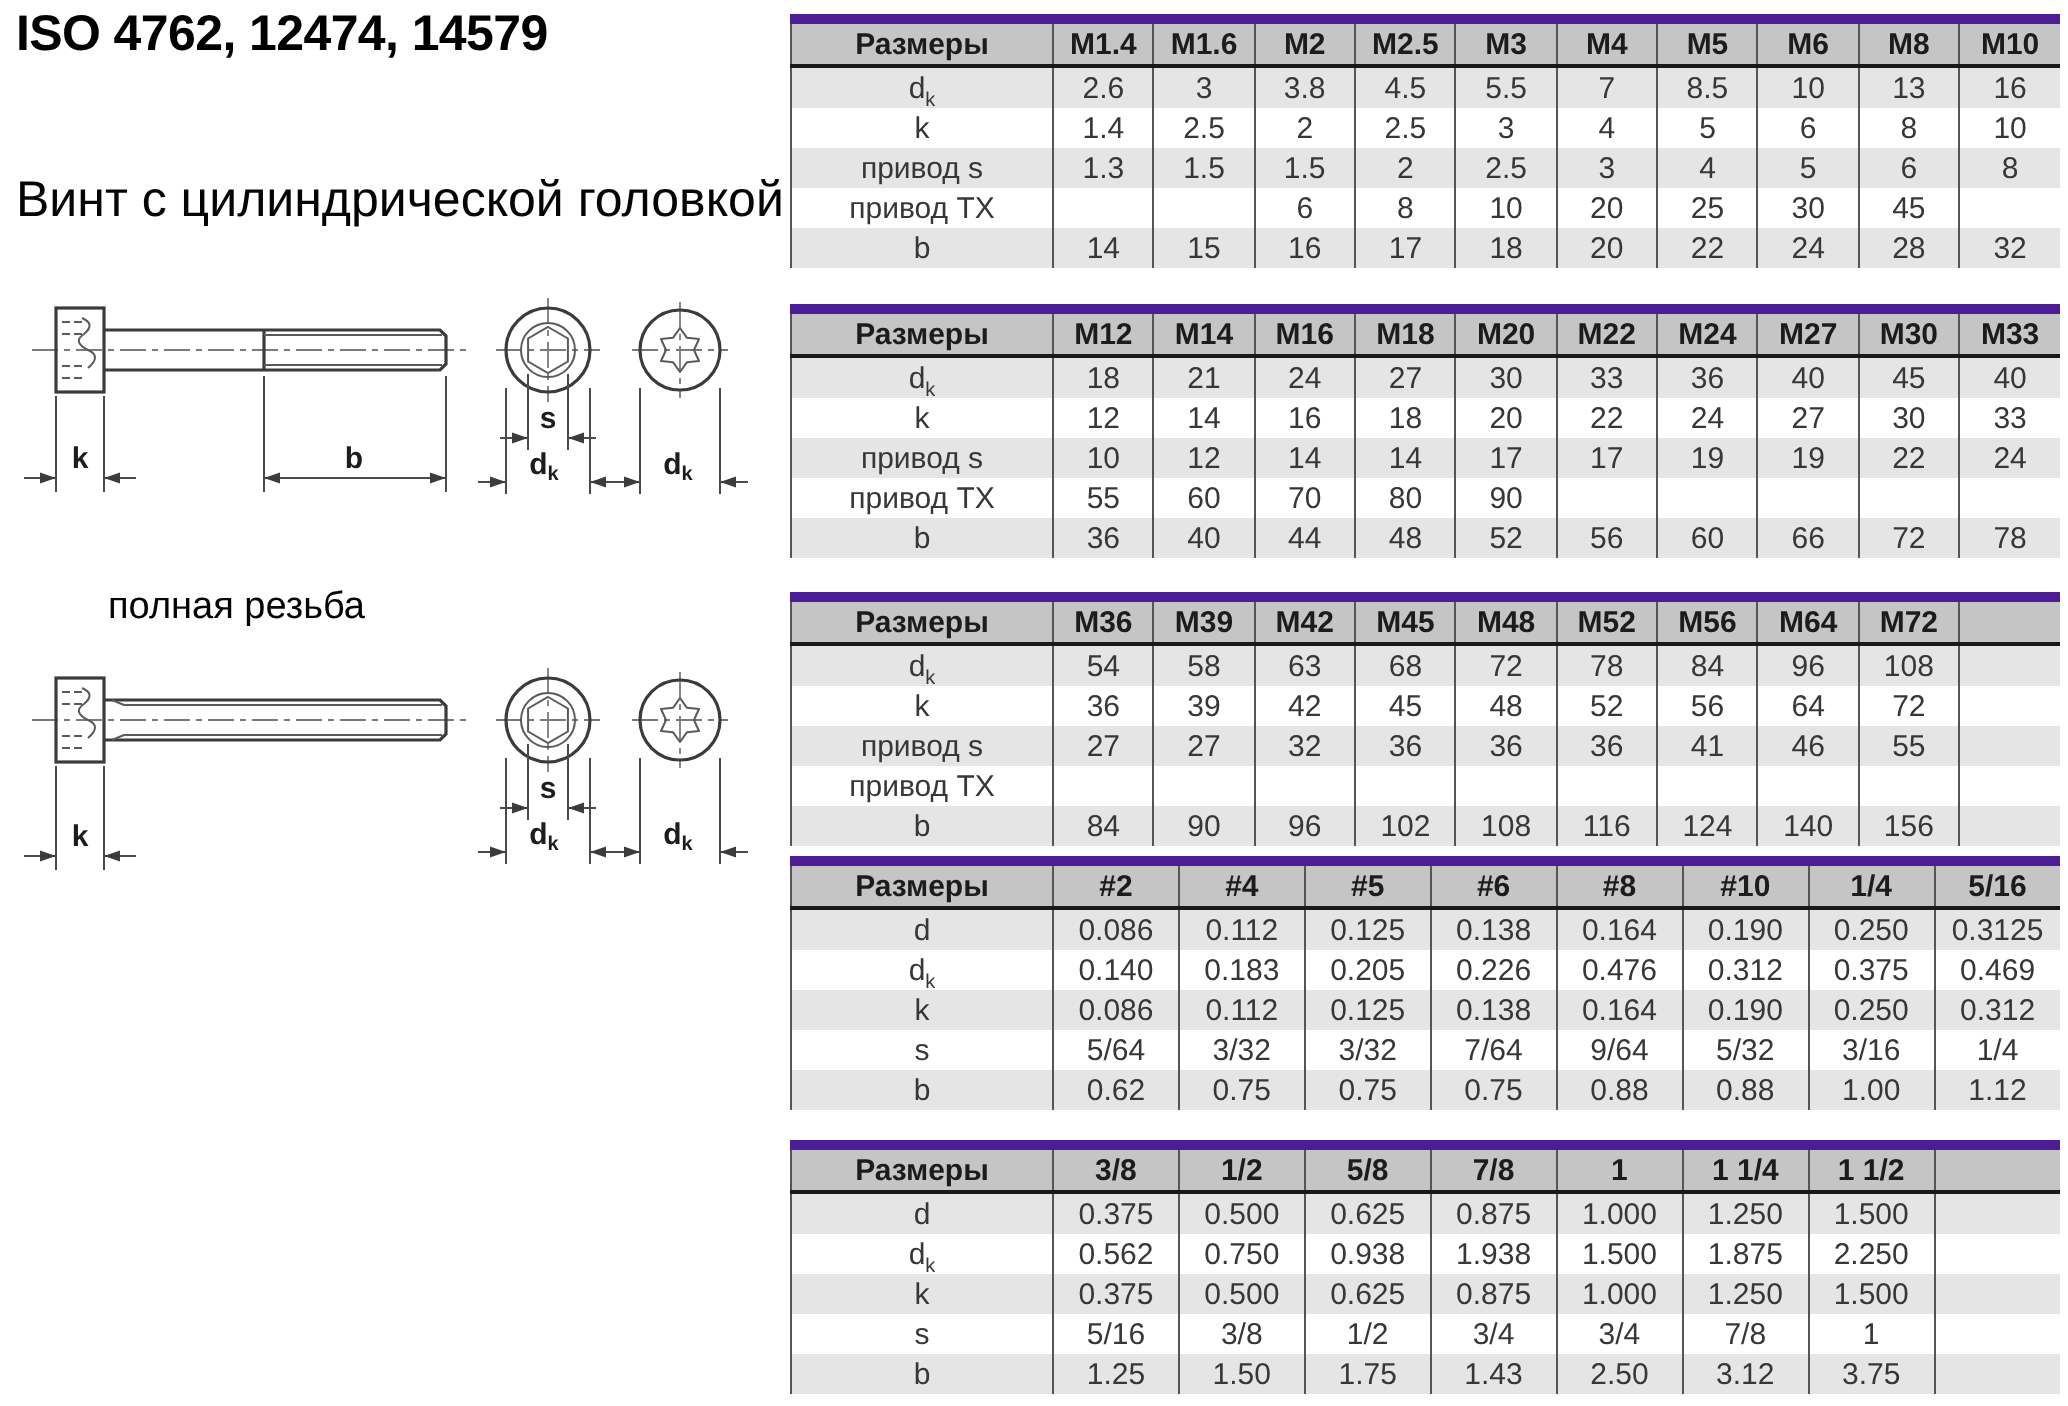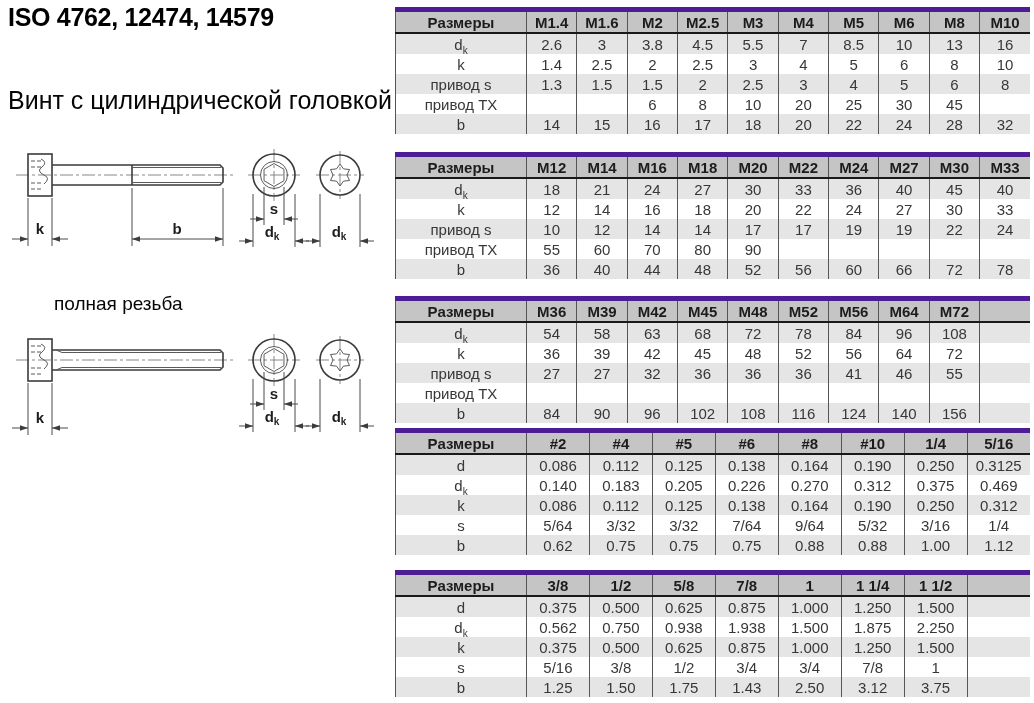--- a/index.html
+++ b/index.html
@@ -461,21 +461,21 @@
           <td>0.190</td>
           <td>0.250</td>
           <td>0.3125</td>
         </tr>
         <tr>
           <td>d<sub>k</sub></td>
           <td>0.140</td>
           <td>0.183</td>
           <td>0.205</td>
           <td>0.226</td>
-          <td>0.270</td>
+          <td>0.476</td>
           <td>0.312</td>
           <td>0.375</td>
           <td>0.469</td>
         </tr>
         <tr>
           <td>k</td>
           <td>0.086</td>
           <td>0.112</td>
           <td>0.125</td>
           <td>0.138</td>

